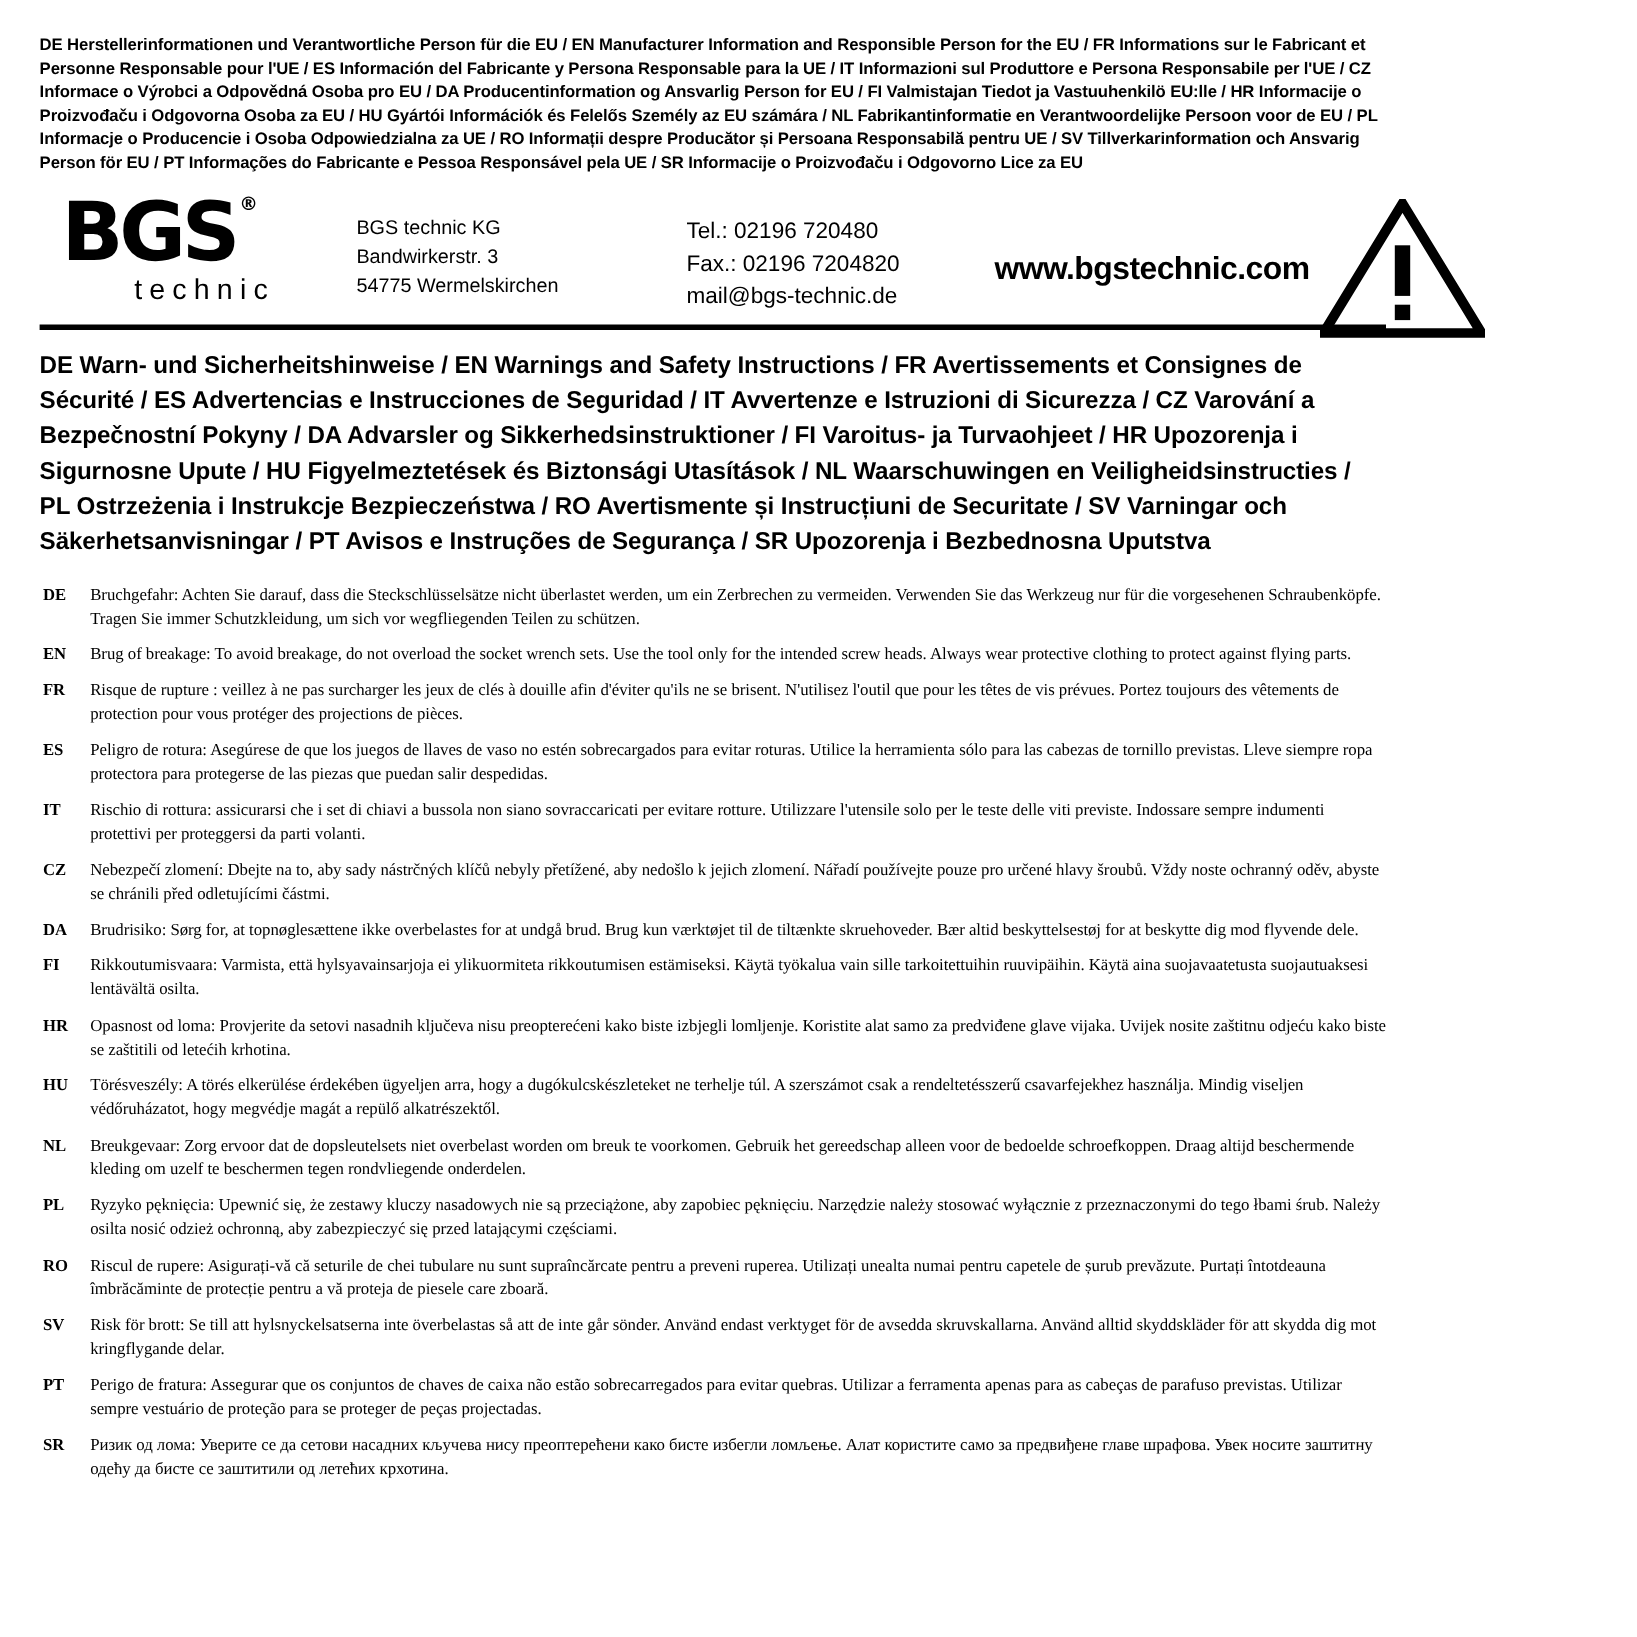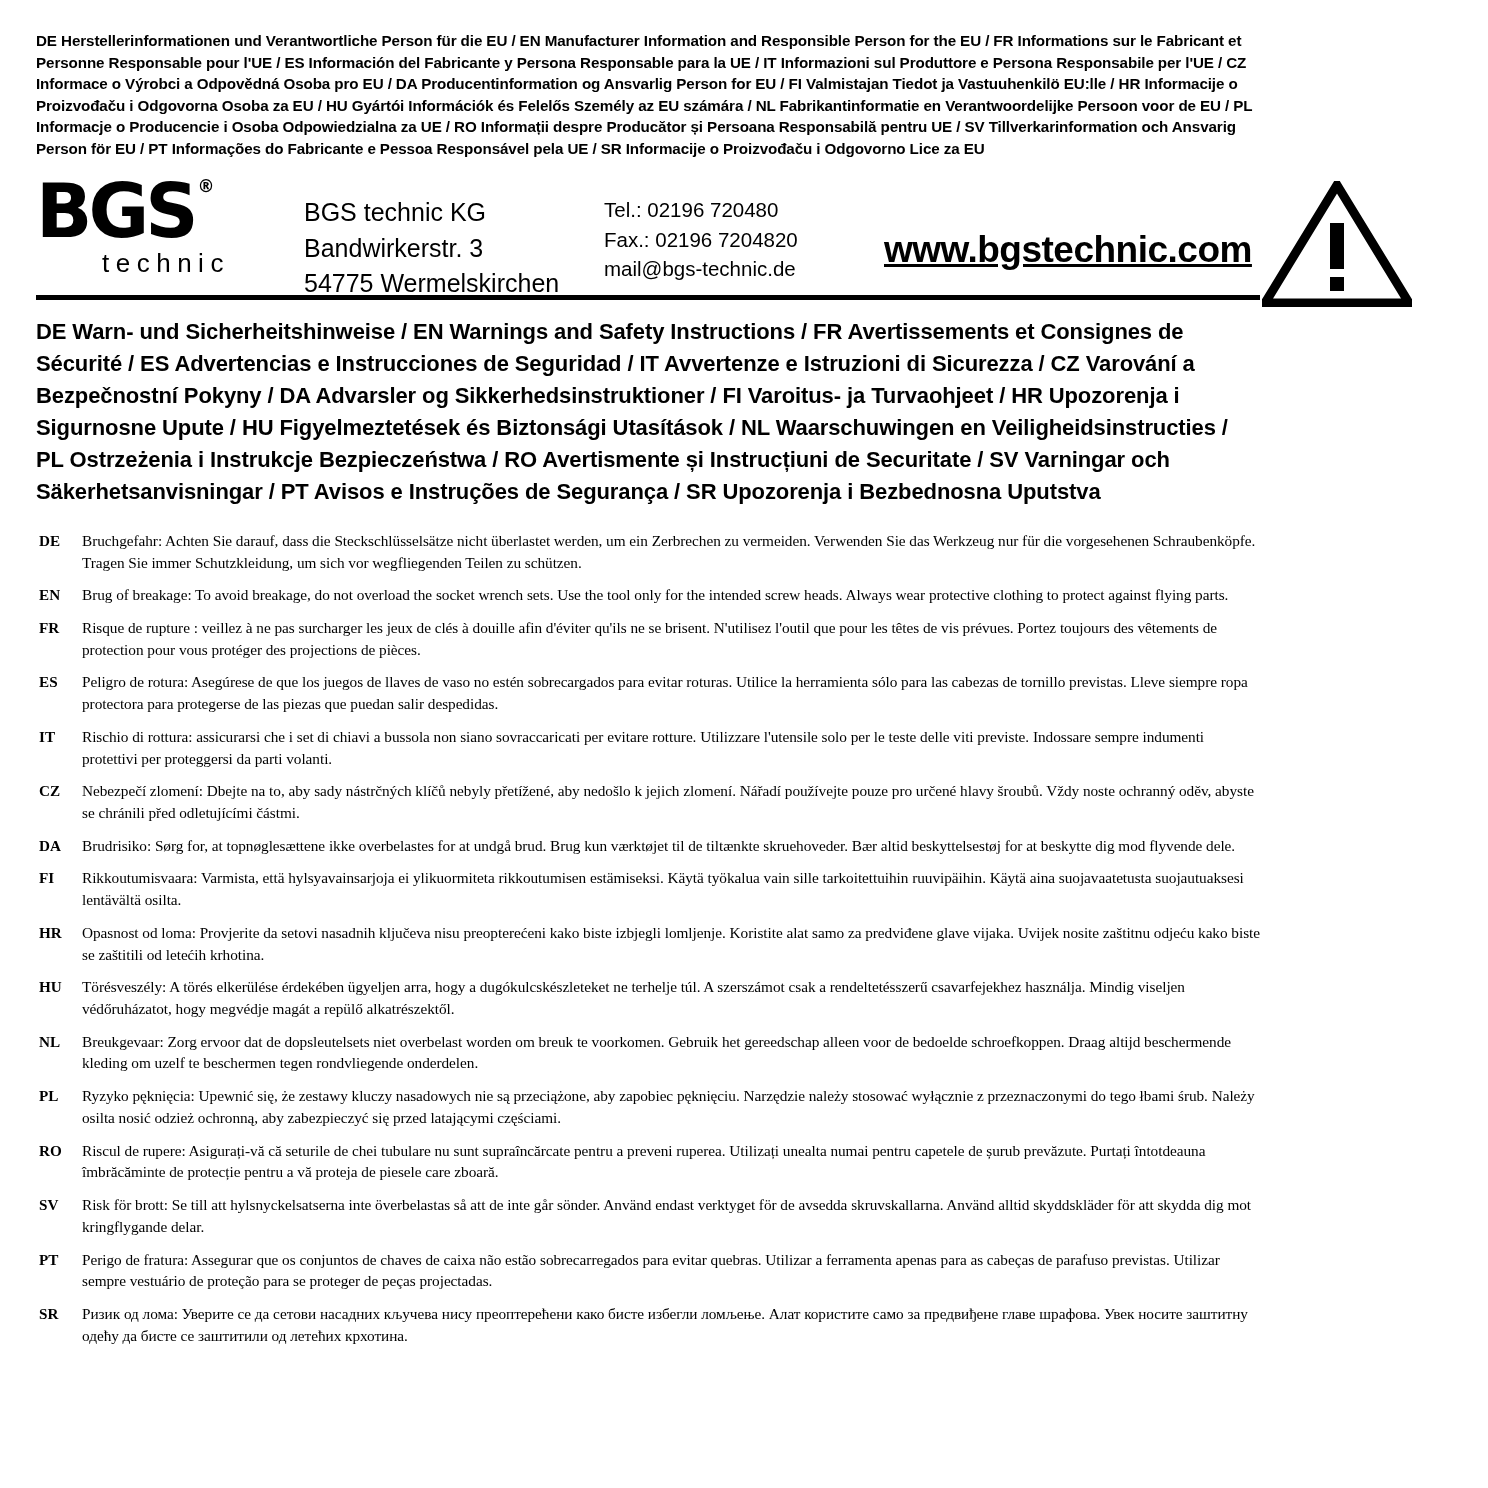--- a/index.html
+++ b/index.html
@@ -36,20 +36,21 @@
   .company-row {
     display: flex;
     align-items: flex-start;
     margin-top: 8px;
     height: 120px;
   }
   .logo-box {
     width: 268px;
     flex: 0 0 268px;
     padding-top: 4px;
+    margin-left: 20px;
   }
   .logo-bgs {
     font-family: "DejaVu Sans", sans-serif;
     font-size: 74px;
     font-weight: bold;
     letter-spacing: -4px;
     line-height: 0.92;
     position: relative;
     display: inline-block;
   }
@@ -63,38 +64,37 @@
   }
   .logo-technic {
     font-size: 26px;
     font-weight: normal;
     letter-spacing: 6.5px;
     margin-top: 2px;
     margin-left: 66px;
   }
   .addr-box {
     flex: 0 0 300px;
-    font-size: 25px;
+    font-size: 18px;
     line-height: 1.42;
     padding-top: 22px;
   }
   .contact-box {
     flex: 0 0 280px;
     font-size: 20.5px;
     line-height: 1.42;
     padding-top: 22px;
   }
   .web-box {
     flex: 1 1 auto;
-    font-size: 37px;
+    font-size: 29px;
     font-weight: bold;
     padding-top: 56px;
     text-align: center;
     letter-spacing: -0.5px;
-    text-decoration: underline;
   }
   .warn-tri {
     flex: 0 0 160px;
     padding-top: 8px;
     text-align: right;
   }
 
   .rule {
     border: none;
     border-top: 5px solid #000;

